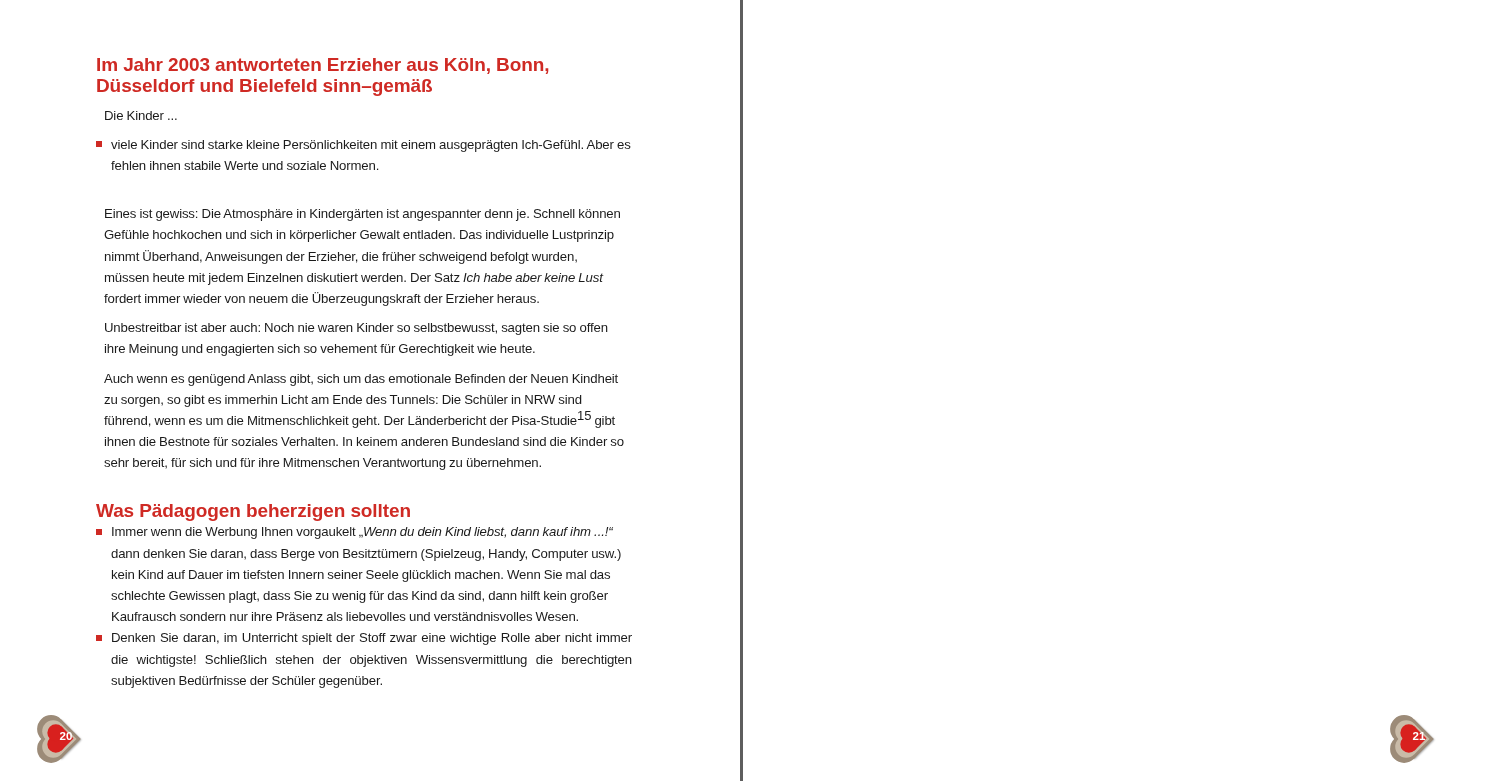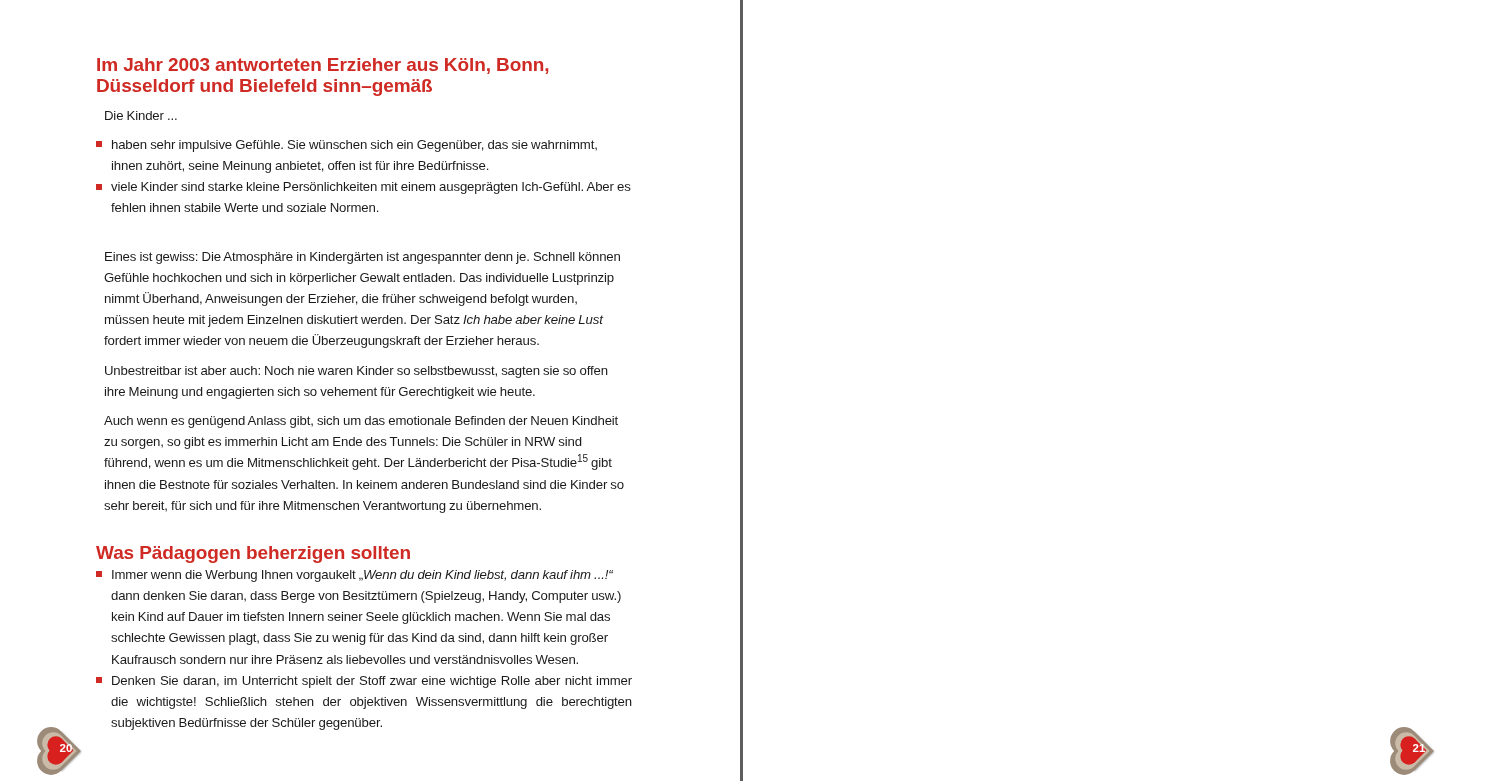--- a/index.html
+++ b/index.html
@@ -88,29 +88,29 @@
     left: 0;
     top: 7.5px;
     width: 6px;
     height: 6px;
     background: #cf2a24;
   }
 
   em, .ital { font-style: italic; }
 
   sup.fn {
-    font-size: 10px;
+    font-size: 13px;
     vertical-align: super;
     line-height: 0;
   }
 
   
   .pagebadge {
     position: absolute;
-    bottom: 4px;
+    bottom: 16px;
     width: 52px;
     height: 52px;
   }
   .pagebadge.left  { left: 40px; }
   .pagebadge.right { left: 1393px; }
 
   .heart-wrap {
     position: relative;
     width: 52px;
     height: 52px;
@@ -200,21 +200,20 @@
   <div class="page page-left">
     <div class="text-col">
 
       <h2 class="heading">Im Jahr 2003 antworteten Erzieher aus Köln, Bonn, Düsseldorf und Bielefeld sinn–gemäß</h2>
 
       <p class="para">Die Kinder ...</p>
 
       <ul class="blist">
         <li>
           <span class="sqbullet"></span>
-          <span>haben sehr impulsive Gefühle. Sie wünschen sich ein Gegenüber, das sie wahrnimmt, ihnen zuhört, seine Meinung anbietet, offen ist für ihre Bedürfnisse.</span>
         </li>
         <li>
           <span class="sqbullet"></span>
         </li>
         <li>
           <span class="sqbullet"></span>
           <span>viele Kinder sind starke kleine Persönlichkeiten mit einem ausgeprägten Ich-Gefühl. Aber es fehlen ihnen stabile Werte und soziale Normen.</span>
         </li>
       </ul>
 

